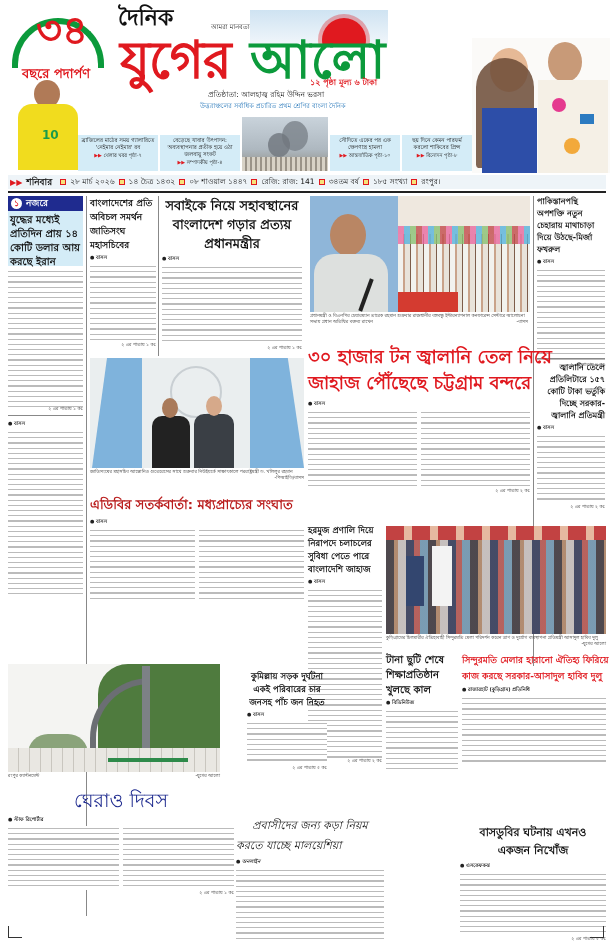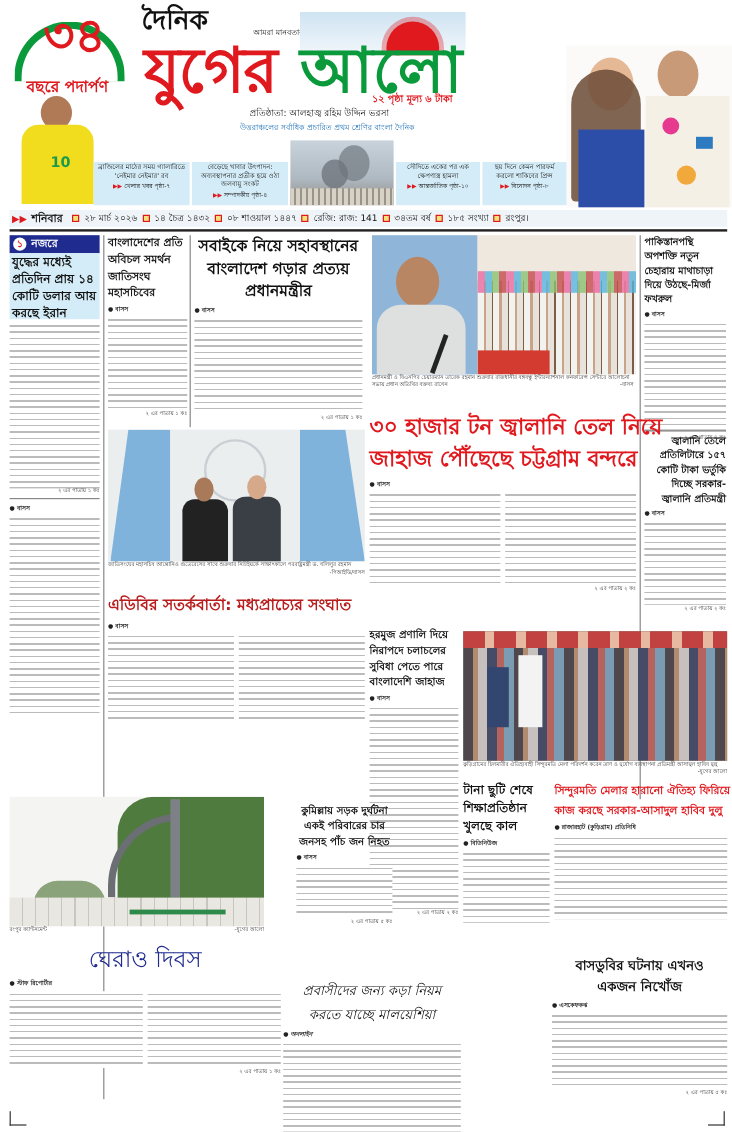--- a/index.html
+++ b/index.html
@@ -251,28 +251,28 @@
   <div class="byline" style="margin-top:2px;">● <span>স্টাফ রিপোর্টার</span></div>
   <div style="display:flex;gap:4px;margin-top:2px;">
     <div class="txt filler" style="flex:1;height:64px;"></div>
     <div class="txt filler" style="flex:1;height:64px;"></div>
   </div>
   <div class="cont">২ এর পাতায় ১ কঃ</div>
 </div>
 
 <div class="abs" style="left:236px;top:816px;width:148px;height:152px;font-style:italic;">
   <div class="hd" style="font-size:11px;line-height:20px;text-align:center;white-space:nowrap;font-weight:normal;">প্রবাসীদের জন্য কড়া নিয়ম</div>
-  <div class="hd" style="font-size:11px;line-height:20px;text-align:center;white-space:nowrap;font-weight:normal;">করতে যাচ্ছে মালয়েশিয়া</div>
+  <div class="hd" style="font-size:11px;line-height:20px;text-align:left;white-space:nowrap;font-weight:normal;">করতে যাচ্ছে মালয়েশিয়া</div>
   <div class="byline" style="margin-top:2px;">● <span>অনলাইন</span></div>
   <div class="txt filler" style="height:80px;margin-top:2px;"></div>
   <div class="cont">২ এর পাতায় ৩ কঃ</div>
 </div>
 
 <div class="abs" style="left:460px;top:796px;width:146px;height:142px;">
-  <div class="hd" style="font-size:11px;line-height:18px;text-align:center;white-space:nowrap;">বাসডুবির ঘটনায় এখনও</div>
+  <div class="hd" style="font-size:11px;line-height:18px;text-align:center;white-space:nowrap;margin-top:28px;">বাসডুবির ঘটনায় এখনও</div>
   <div class="hd" style="font-size:11px;line-height:18px;text-align:center;white-space:nowrap;">একজন নিখোঁজ</div>
   <div class="byline" style="margin-top:2px;">● <span>এসকেফকঝ</span></div>
   <div class="txt filler" style="height:64px;margin-top:2px;"></div>
   <div class="cont">২ এর পাতায় ৫ কঃ</div>
 </div>
 
 <div class="abs" style="left:8px;top:926px;width:14px;height:12px;border-left:1px solid #333;border-bottom:1px solid #333;"></div>
 <div class="abs" style="left:590px;top:926px;width:14px;height:12px;border-right:1px solid #333;border-bottom:1px solid #333;"></div>
 
 </body></html>

